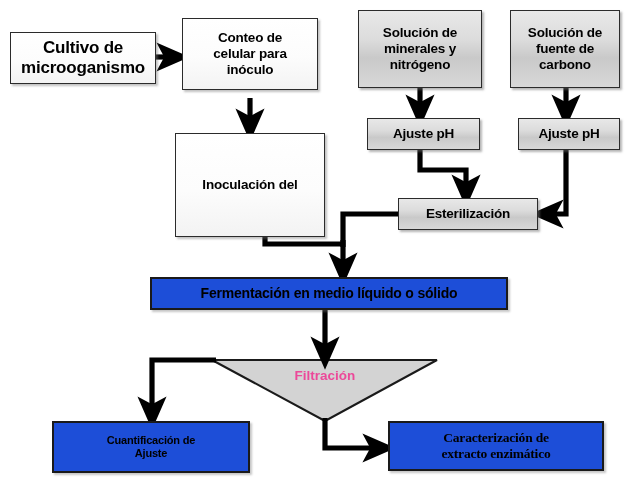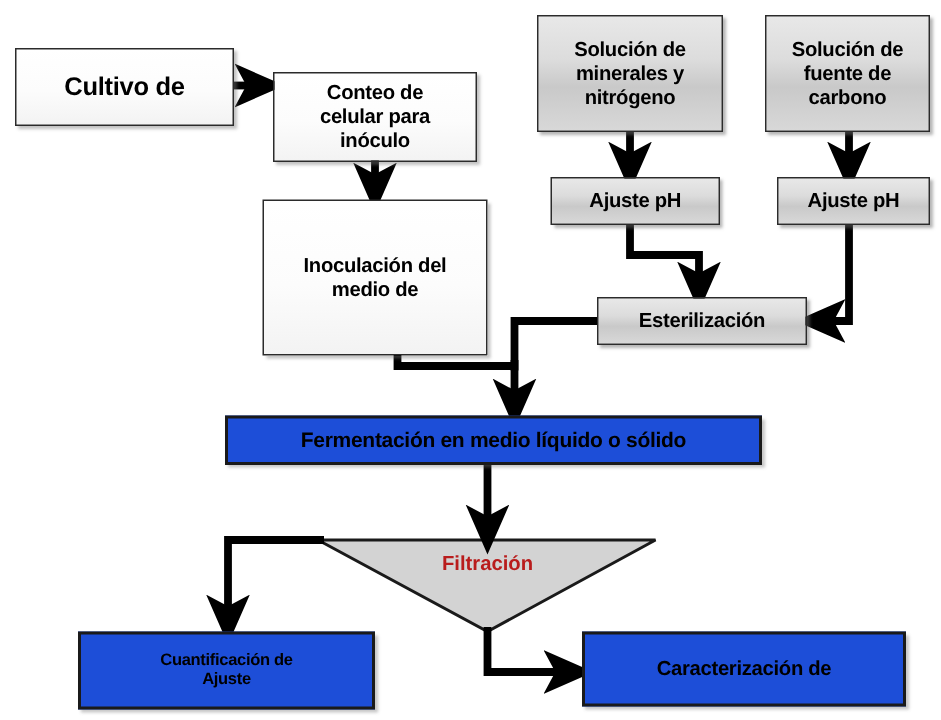--- a/index.html
+++ b/index.html
@@ -48,43 +48,43 @@
   }
   .node-flat {
     background: #1d4ed8;
     border: 2px solid #1a1a1a;
     box-shadow: 2px 2px 2px rgba(120,120,120,0.42);
   }
   .node span { display: block; padding: 0 4px; }
 
   
   #n-cultivo      { left: 10px;  top: 32px;  width: 146px; height: 52px; font-size: 17px; align-items: center; }
-  #n-conteo       { left: 182px; top: 18px;  width: 136px; height: 60px; font-size: 13.5px; margin-top: 30px; }
+  #n-conteo       { left: 182px; top: 18px;  width: 136px; height: 72px; font-size: 13.5px; }
   #n-minerales    { left: 358px; top: 10px;  width: 124px; height: 78px; font-size: 13.5px; }
   #n-carbono      { left: 510px; top: 10px;  width: 110px; height: 78px; font-size: 13.5px; }
   #n-inoculacion  { left: 175px; top: 133px; width: 150px; height: 104px; font-size: 13.5px; }
   #n-ph1          { left: 367px; top: 118px; width: 113px; height: 32px; font-size: 13.5px; }
   #n-ph2          { left: 518px; top: 118px; width: 102px; height: 32px; font-size: 13.5px; }
   #n-esteril      { left: 398px; top: 198px; width: 140px; height: 32px; font-size: 13.5px; text-align: right; }
   #n-fermentacion { left: 150px; top: 277px; width: 358px; height: 33px; font-size: 14px; }
   #n-biomasa      { left: 52px;  top: 421px; width: 198px; height: 52px; font-size: 11px; }
-  #n-caracter     { left: 388px; top: 421px; width: 216px; height: 50px; font-size: 13.5px; }
+  #n-caracter     { left: 388px; top: 421px; width: 216px; height: 50px; font-size: 13.5px; font-family: Liberation Serif, serif; }
 
   #n-filtracion-label {
     position: absolute;
     left: 212px;
     top: 362px;
     width: 226px;
     height: 26px;
     display: flex;
     align-items: center;
     justify-content: center;
     font-weight: bold;
     font-size: 13.5px;
-    color: #b91c1c;
+    color: #ec4899;
     z-index: 4;
     pointer-events: none;
   }
 </style>
 </head>
 <body>
 
 <div id="canvas">
 
   <svg id="flow-svg" viewBox="0 0 627 480" xmlns="http://www.w3.org/2000/svg">
@@ -120,20 +120,21 @@
 
       <path d="M216,360 L152,360 L152,412" marker-end="url(#ah)"></path>
 
       <path d="M325,418 L325,448 L378,448" marker-end="url(#ah)"></path>
     </g>
   </svg>
 
   <div class="node node-white" id="n-cultivo">
     <div>
       <span>Cultivo de</span>
+      <span>microoganismo</span>
     </div>
   </div>
 
   <div class="node node-white" id="n-conteo">
     <div>
       <span>Conteo de</span>
       <span>celular para</span>
       <span>inóculo</span>
     </div>
   </div>
@@ -150,21 +151,20 @@
     <div>
       <span>Solución de</span>
       <span>fuente de</span>
       <span>carbono</span>
     </div>
   </div>
 
   <div class="node node-white" id="n-inoculacion">
     <div>
       <span>Inoculación del</span>
-      <span>medio de</span>
     </div>
   </div>
 
   <div class="node node-gray" id="n-ph1">
     <span>Ajuste pH</span>
   </div>
 
   <div class="node node-gray" id="n-ph2">
     <span>Ajuste pH</span>
   </div>
@@ -184,16 +184,17 @@
   <div class="node node-flat" id="n-biomasa">
     <div>
       <span>Cuantificación de</span>
       <span>Ajuste</span>
     </div>
   </div>
 
   <div class="node node-flat" id="n-caracter">
     <div>
       <span>Caracterización de</span>
+      <span>extracto enzimático</span>
     </div>
   </div>
 
 </div>
 
 </body></html>

